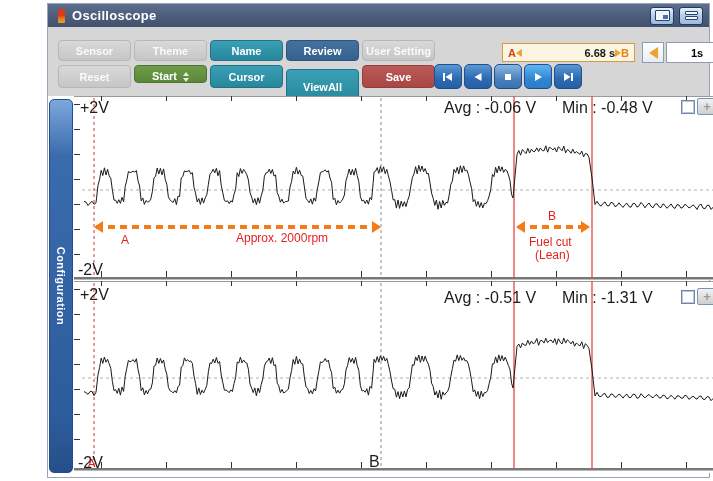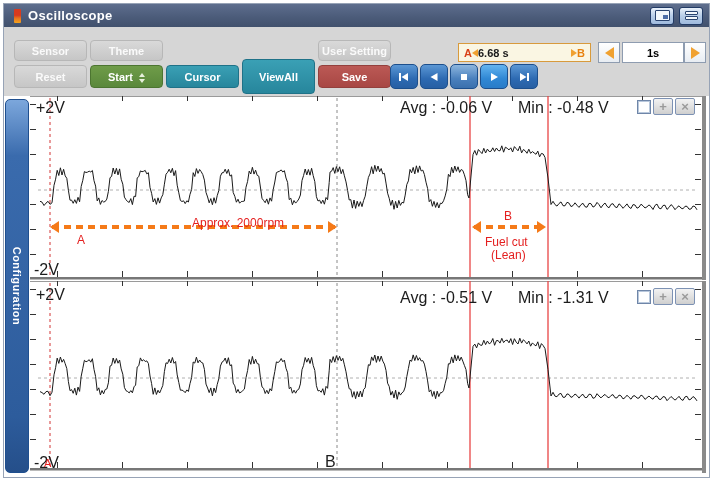--- a/index.html
+++ b/index.html
@@ -1,17 +1,17 @@
 <!DOCTYPE html>
 <html><head>
 <meta charset="utf-8">
 <style>
   html,body{margin:0;padding:0;background:#fff;font-family:"Liberation Sans",sans-serif;}
   body{width:713px;height:481px;position:relative;overflow:hidden;}
-  .window{position:absolute;inset:3px;border:1px solid #97a3b6;background:#d6d6d6;}
+  .window{position:absolute;inset:3px;border:1px solid #97a3b6;background:#d6d6d6;margin-left:44px;}
 
   
   .titlebar{position:absolute;left:0;top:0;right:0;height:23px;
     background:linear-gradient(180deg,#5e6e8d 0%,#4c5c7a 55%,#41516d 100%);
     display:flex;align-items:center;padding:0 6px;box-sizing:border-box;}
   .app-icon{width:7px;height:14px;margin:0 7px 0 4px;border-radius:1px;
     background:linear-gradient(180deg,#d93a1e 0%,#d93a1e 45%,#e8711e 65%,#f2a51f 100%);}
   .title-text{color:#fff;font-size:13px;font-weight:bold;letter-spacing:.3px;}
   .tb-icons{margin-left:auto;display:flex;gap:5px;}
   .tb-btn{width:24px;height:18px;border:1px solid #223b66;border-radius:3px;
@@ -33,21 +33,21 @@
   .btn-red{background:linear-gradient(180deg,#bb5955,#a84744);border-color:#93403d;}
   .spin{display:inline-block;vertical-align:middle;margin-left:6px;}
   .spin i{display:block;width:0;height:0;border-left:3px solid transparent;border-right:3px solid transparent;}
   .spin .up{border-bottom:4px solid #e7f0dc;margin-bottom:2px;}
   .spin .dn{border-top:4px solid #e7f0dc;}
 
   .ab-box{position:absolute;left:454px;top:16px;width:133px;height:19px;border:1px solid #d89a3c;background:#faf6e3;
     display:flex;align-items:center;padding:0 5px;box-sizing:border-box;font-size:11px;font-weight:bold;}
   .ab-a{color:#d94119;}
   .ab-b{color:#e8820f;}
-  .ab-val{flex:1;text-align:left;color:#1a1a1a;}
+  .ab-val{flex:1;text-align:right;color:#1a1a1a;}
   .tri-l{width:0;height:0;border-top:4px solid transparent;border-bottom:4px solid transparent;border-right:6px solid #f0a131;display:inline-block;}
   .tri-r{width:0;height:0;border-top:4px solid transparent;border-bottom:4px solid transparent;border-left:6px solid #f0a131;display:inline-block;}
   .arrow-btn{position:absolute;top:15px;width:22px;height:21px;border:1px solid #8e9cb0;background:linear-gradient(180deg,#fff,#e8edf3);
     display:flex;align-items:center;justify-content:center;cursor:pointer;padding:0;}
   .arrow-btn .tri-l{border-right-width:9px;border-top-width:6px;border-bottom-width:6px;}
   .arrow-btn .tri-r{border-left-width:9px;border-top-width:6px;border-bottom-width:6px;}
   .tb-field{position:absolute;left:618px;top:15px;width:60px;height:19px;border:1px solid #8e9cb0;background:#fff;
     font-size:11px;font-weight:bold;text-align:center;font-family:"Liberation Sans",sans-serif;padding:0;}
 
   .transport{position:absolute;left:386px;top:37px;display:flex;gap:2px;}
@@ -93,26 +93,28 @@
             <i></i>
             <i></i>
           </span>
         </button>
     </div>
   </div>
 
   <div class="toolbar">
     <button class="btn btn-gray" style="left:10px;top:13px">Sensor</button>
     <button class="btn btn-gray" style="left:86px;top:13px">Theme</button>
+    <button class="btn btn-teal" style="left:162px;top:13px">Name</button>
+    <button class="btn btn-navy" style="left:238px;top:13px">Review</button>
     <button class="btn btn-gray" style="left:314px;top:13px">User Setting</button>
 
     <button class="btn btn-gray" style="left:10px;top:38px;height:23px">Reset</button>
-    <button class="btn btn-green" style="left:86px;top:38px;height:23px"><span>Start</span><span class="spin"><i class="up"></i><i class="dn"></i></span></button>
+    <button class="btn btn-green" style="left:86px;top:38px;height:18px"><span>Start</span><span class="spin"><i class="up"></i><i class="dn"></i></span></button>
     <button class="btn btn-teal" style="left:162px;top:38px;height:23px">Cursor</button>
-    <button class="btn btn-teal" style="left:238px;top:32px;height:35px">ViewAll</button>
+    <button class="btn btn-teal" style="left:238px;top:42px;height:35px">ViewAll</button>
     <button class="btn btn-red" style="left:314px;top:38px;height:23px">Save</button>
 
     <div class="ab-box">
       <span class="ab-a">A</span>
       <span class="tri-l"></span>
       <span class="ab-val">6.68 s</span>
       <span class="tri-r"></span>
       <span class="ab-b">B</span>
     </div>
     <button class="arrow-btn" style="left:594px">
@@ -253,21 +255,21 @@
     <span class="ov" style="left:32px;top:3px">+2V</span>
     <span class="ov" style="left:396px;top:3px">Avg : -0.06 V</span>
     <span class="ov" style="left:514px;top:3px">Min : -0.48 V</span>
     <span class="chk" style="left:633px;top:4px"></span>
     <button class="mini" style="left:649px;top:2px">+</button>
     <button class="mini" style="left:671px;top:2px">×</button>
     <span class="ov" style="left:30px;top:165px">-2V</span>
 
     <div class="oarrow" style="left:48px;top:129px;width:283px"></div>
     <span class="ov red-lbl" style="left:73px;top:137px">A</span>
-    <span class="ov red-lbl" style="left:188px;top:120px">Approx. 2000rpm</span>
+    <span class="ov red-lbl" style="left:188px;top:135px">Approx. 2000rpm</span>
     <span class="ov red-lbl" style="left:500px;top:113px">B</span>
     <div class="oarrow" style="left:470px;top:129px;width:70px"></div>
     <span class="ov red-lbl" style="left:481px;top:139px">Fuel cut</span>
     <span class="ov red-lbl" style="left:487px;top:152px">(Lean)</span>
 
     <span class="ov" style="left:32px;top:190px">+2V</span>
     <span class="ov" style="left:396px;top:193px">Avg : -0.51 V</span>
     <span class="ov" style="left:514px;top:193px">Min : -1.31 V</span>
     <span class="chk" style="left:633px;top:194px"></span>
     <button class="mini" style="left:649px;top:192px">+</button>

